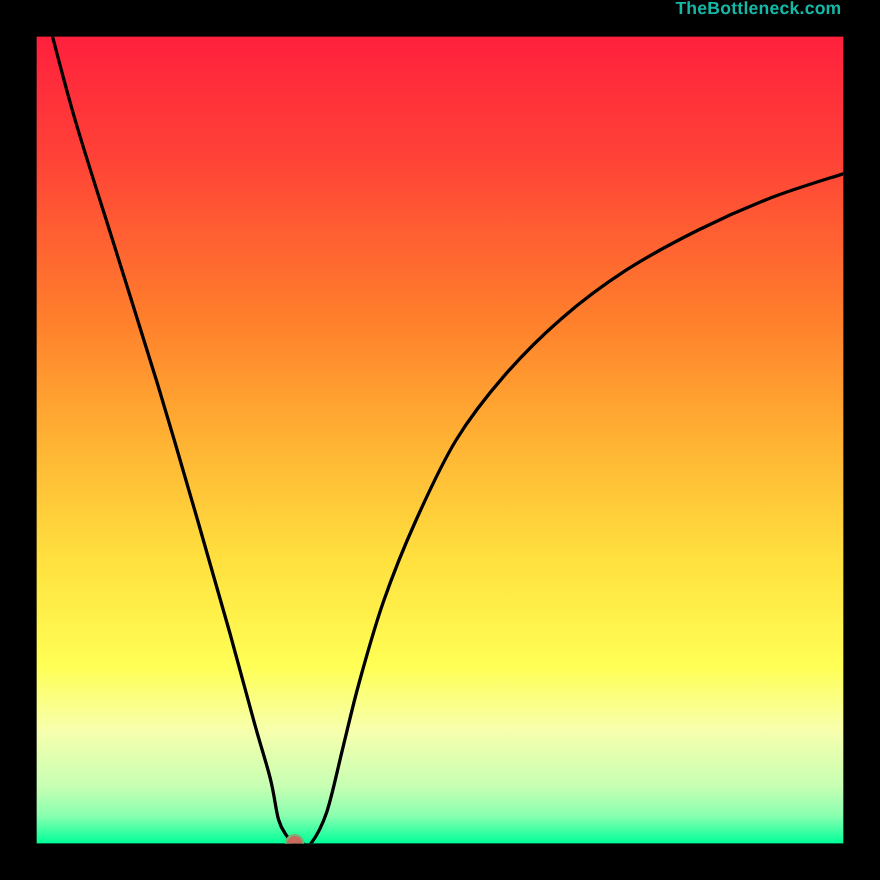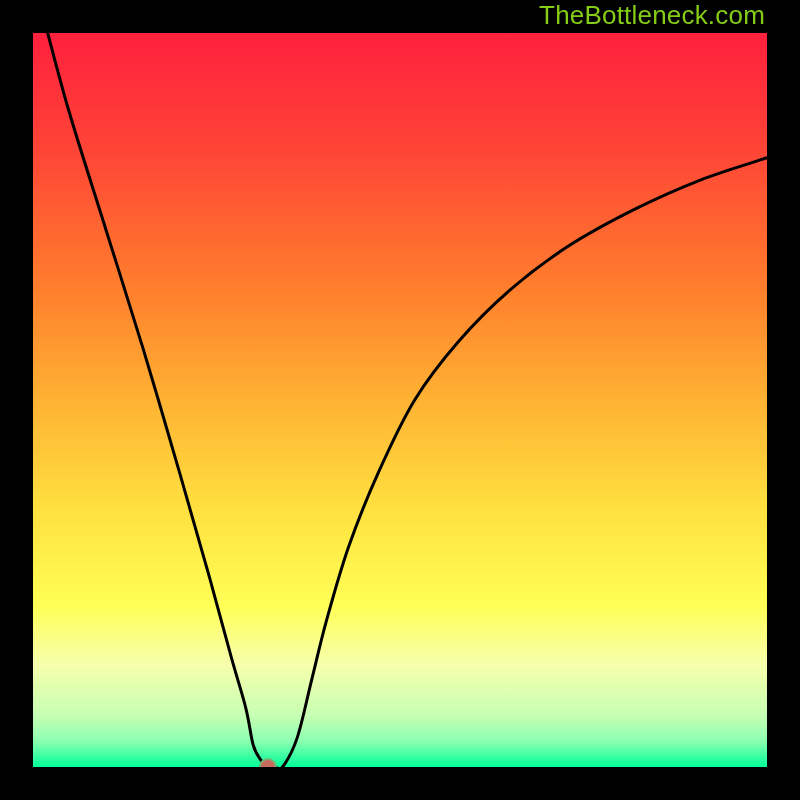--- a/index.html
+++ b/index.html
@@ -22,24 +22,24 @@
     left: 33px;
     top: 33px;
     width: 734px;
     height: 734px;
     overflow: hidden;
   }
   .watermark {
     position: absolute;
     top: 0px;
     right: 35px;
-    color: #84cc16;
-    font-size: 26px;
+    color: #14b8a6;
+    font-size: 16px;
     letter-spacing: 0.2px;
-    font-weight: 400;
+    font-weight: 700;
   }
 </style>
 </head>
 <body>
 
 <div class="frame">
   <div class="watermark">TheBottleneck.com</div>
   <div class="plot-area">
     <svg id="chart-svg" width="734" height="734" viewBox="0 0 734 734" preserveAspectRatio="none">
       <defs>

